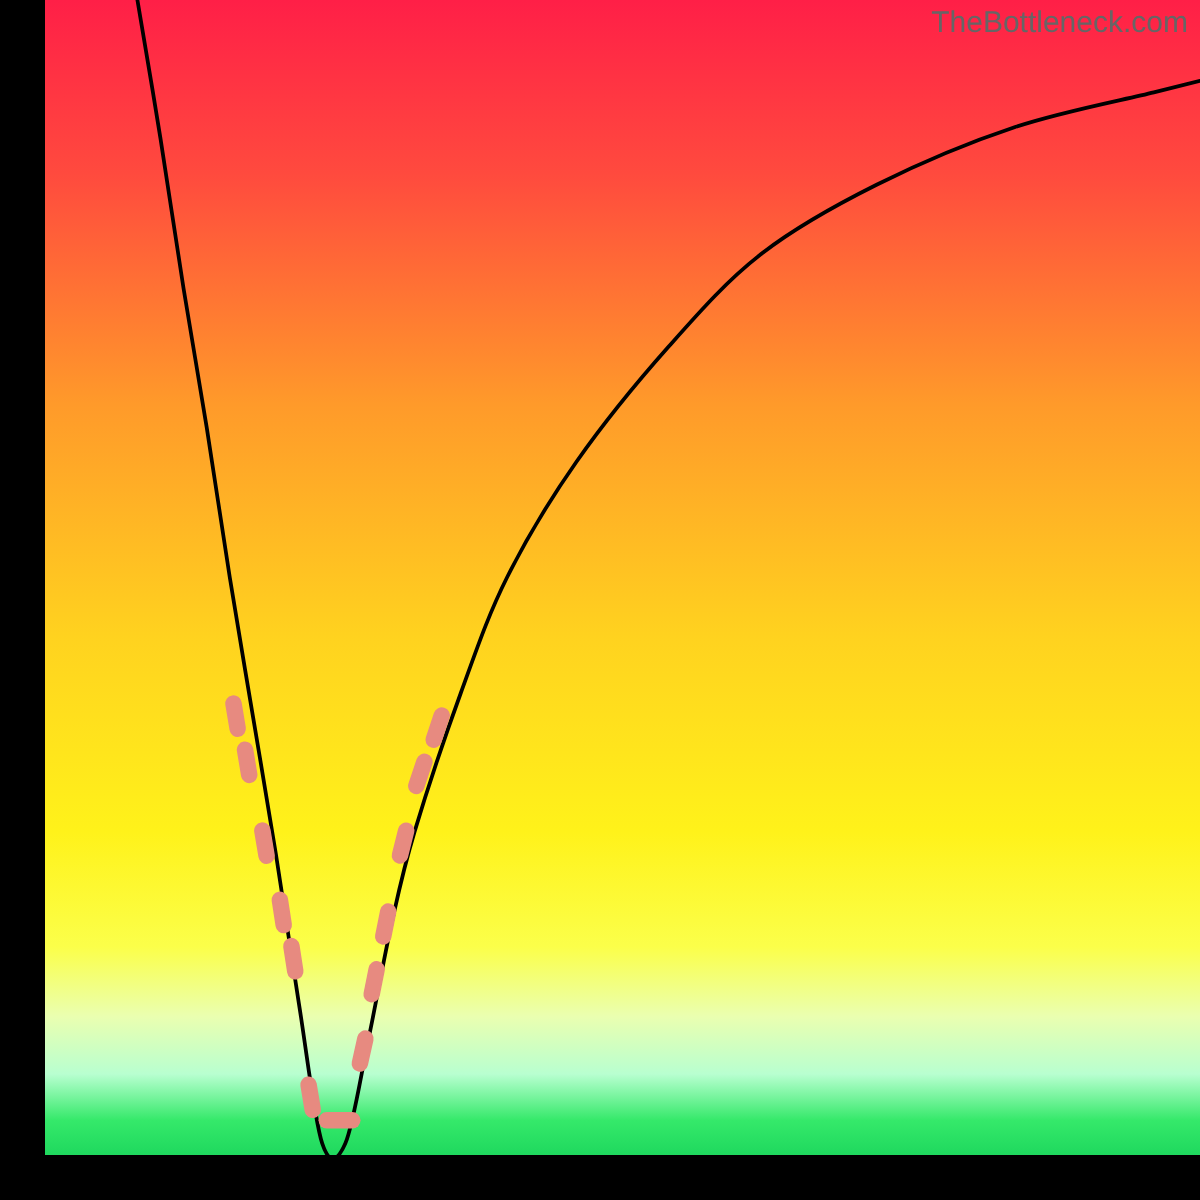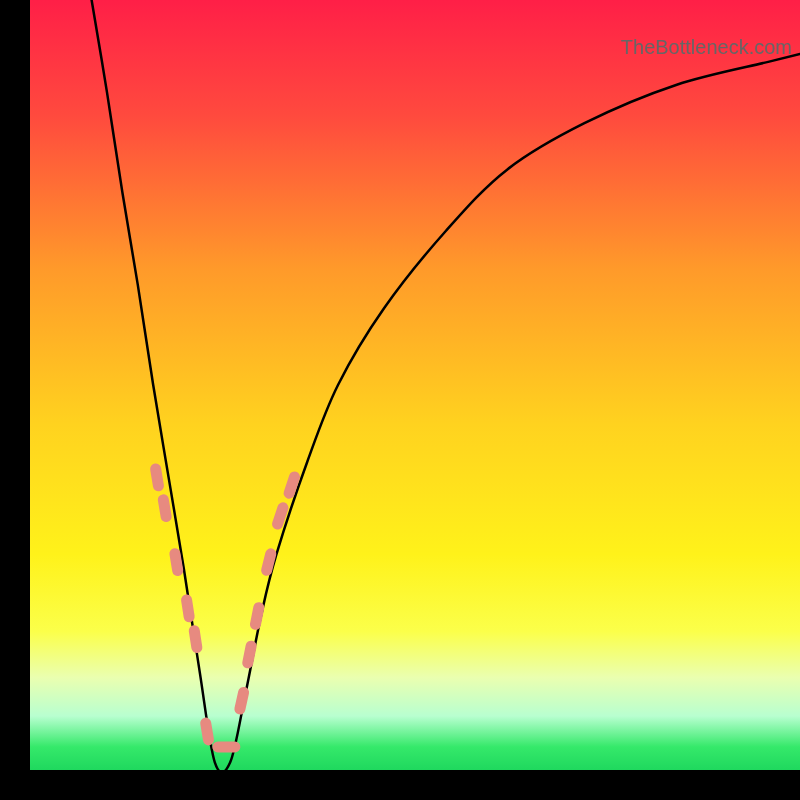--- a/index.html
+++ b/index.html
@@ -21,21 +21,20 @@
   }
   .watermark {
     position: absolute;
     top: 4px;
     right: 8px;
     color: #666;
     font-size: 20px;
     font-weight: 500;
     letter-spacing: 0px;
     z-index: 20;
-    margin-top: 32px;
   }
   svg {
     display: block;
   }
 </style>
 </head>
 <body>
 
 <div class="watermark">TheBottleneck.com</div>
 

